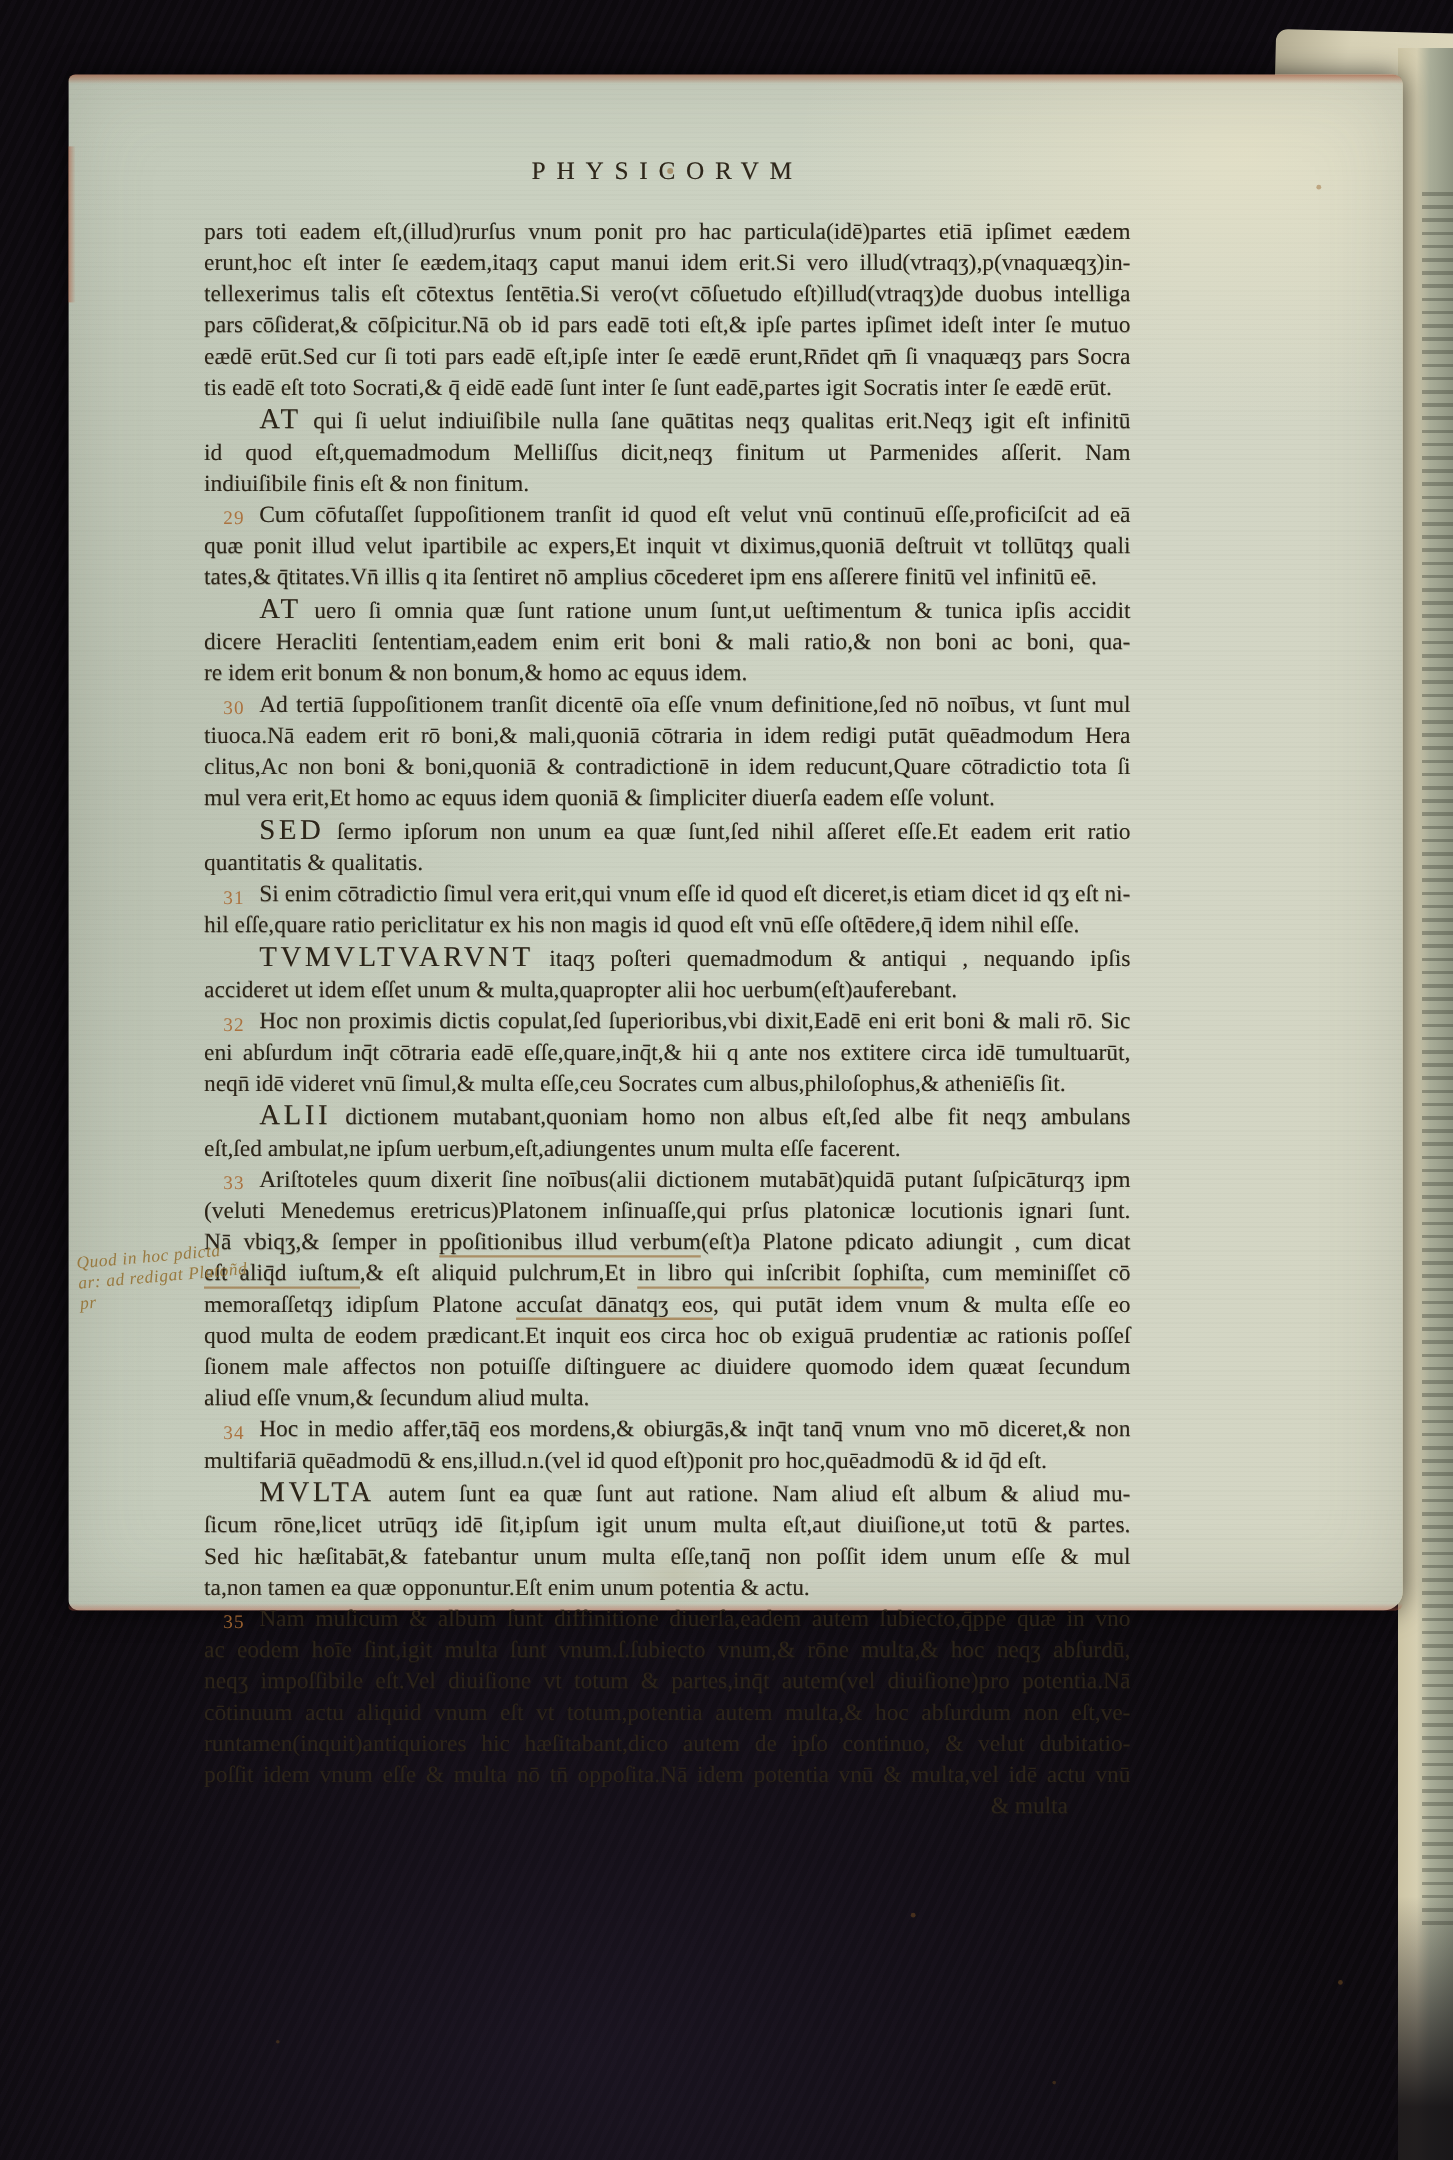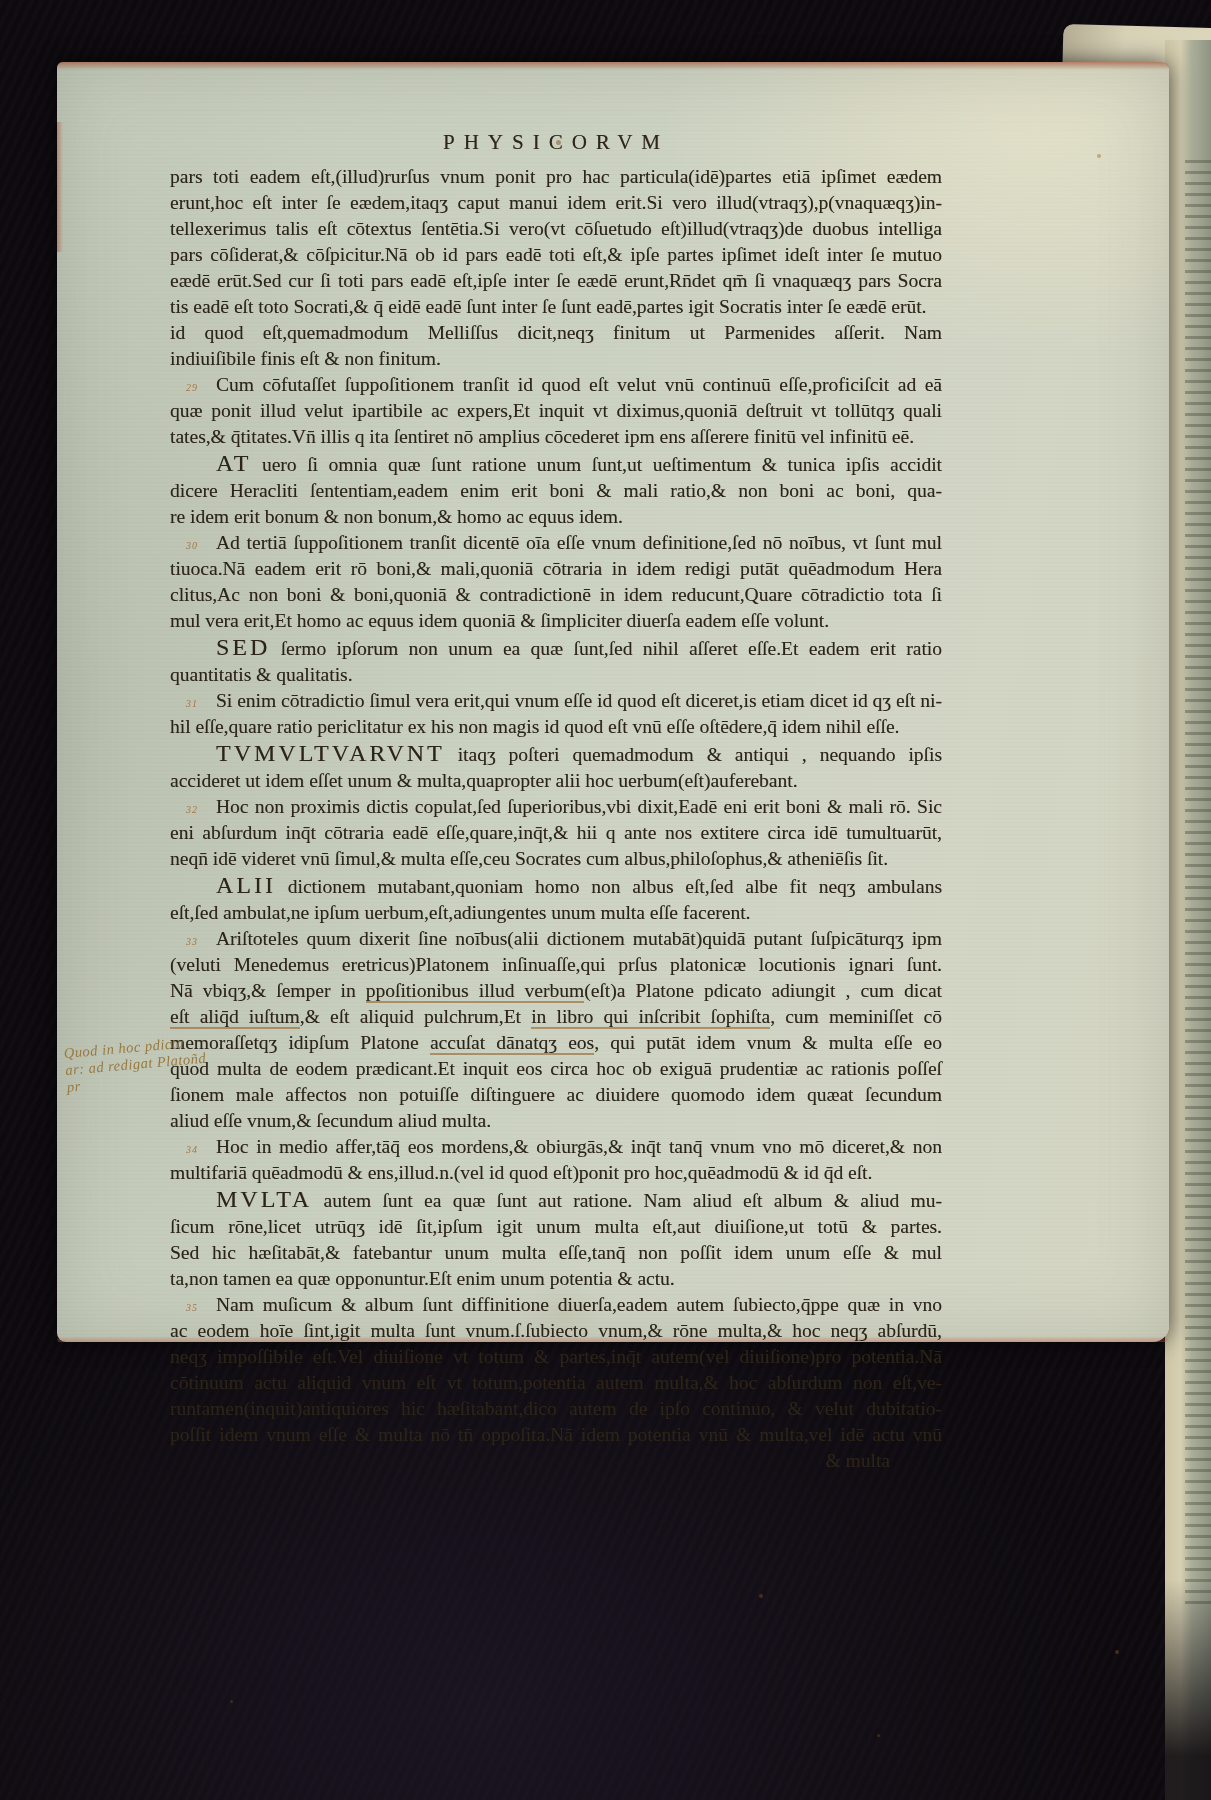--- a/index.html
+++ b/index.html
@@ -58,34 +58,34 @@
     position:absolute;top:60px;left:0;width:6px;height:130px;
     background:linear-gradient(to right, rgba(170,70,40,.45), rgba(170,70,40,0));
   }
   .speck{position:absolute;border-radius:50%;}
   .running-title{
     text-align:center;margin:68px 150px 0 113px;width:772px;
     font-size:21px;letter-spacing:9px;color:#2e261a;
     text-shadow:.3px .3px 0 rgba(44,36,24,.4);
   }
   .text-block{
-    position:relative;margin:9px 0 0 113px;width:772px;
+    position:relative;margin:26px 0 0 113px;width:772px;
     font-size:19.5px;line-height:26px;
     text-shadow:.3px .3px 0 rgba(44,36,24,.35);
   }
   .para{position:relative;}
   .line{white-space:normal;text-align:justify;}
   .line.j{text-align-last:justify;}
   .line.ind{text-indent:46px;}
   .line.r{text-align:center;text-align-last:right;padding-right:52px;}
   .caps{font-size:24px;letter-spacing:3px;}
   .u{border-bottom:2px solid rgba(148,98,40,.60);}
   .mno{
     position:absolute;left:16px;top:3px;
-    color:#a96a33;font-size:10px;font-style:italic;opacity:.9;
+    color:#a96a33;font-size:16px;opacity:.9;
     text-shadow:none;letter-spacing:1px;
   }
   .margin-note{
     position:absolute;left:8px;top:976px;width:160px;
     transform:rotate(-5deg);
     color:#98793f;font-style:italic;font-size:14.5px;line-height:17px;
     text-shadow:none;letter-spacing:.5px;
   }
 </style>
 </head>
@@ -115,20 +115,21 @@
   <div class="text-block">
       <div class="para">
         <div class="line j"><span>pars toti eadem eſt,(illud)rurſus vnum ponit pro hac particula(idē)partes etiā ipſimet eædem</span></div>
         <div class="line j"><span>erunt,hoc eſt inter ſe eædem,itaqʒ caput manui idem erit.Si vero illud(vtraqʒ),p(vnaquæqʒ)in-</span></div>
         <div class="line j"><span>tellexerimus talis eſt cōtextus ſentētia.Si vero(vt cōſuetudo eſt)illud(vtraqʒ)de duobus intelliga</span></div>
         <div class="line j"><span>pars cōſiderat,&amp; cōſpicitur.Nā ob id pars eadē toti eſt,&amp; ipſe partes ipſimet ideſt inter ſe mutuo</span></div>
         <div class="line j"><span>eædē erūt.Sed cur ſi toti pars eadē eſt,ipſe inter ſe eædē erunt,Rn̄det qm̄ ſi vnaquæqʒ pars Socra</span></div>
         <div class="line"><span>tis eadē eſt toto Socrati,&amp; q̄ eidē eadē ſunt inter ſe ſunt eadē,partes igit Socratis inter ſe eædē erūt.</span></div>
       </div>
       <div class="para">
+        <div class="line j ind"><span class="caps">AT</span><span> qui ſi uelut indiuiſibile nulla ſane quātitas neqʒ qualitas erit.Neqʒ igit eſt infinitū</span></div>
         <div class="line j"><span>id quod eſt,quemadmodum  Melliſſus dicit,neqʒ finitum ut  Parmenides aſſerit. Nam</span></div>
         <div class="line"><span>indiuiſibile finis eſt &amp; non finitum.</span></div>
       </div>
       <div class="para">
         <span class="mno">29</span>
         <div class="line j ind"><span>Cum cōfutaſſet ſuppoſitionem tranſit id quod eſt velut vnū continuū eſſe,proficiſcit ad eā</span></div>
         <div class="line j"><span>quæ ponit illud velut ipartibile ac expers,Et inquit vt diximus,quoniā deſtruit vt  tollūtqʒ quali</span></div>
         <div class="line"><span>tates,&amp; q̄titates.Vn̄ illis q ita ſentiret nō amplius cōcederet ipm ens aſſerere finitū vel infinitū eē.</span></div>
       </div>
       <div class="para">

